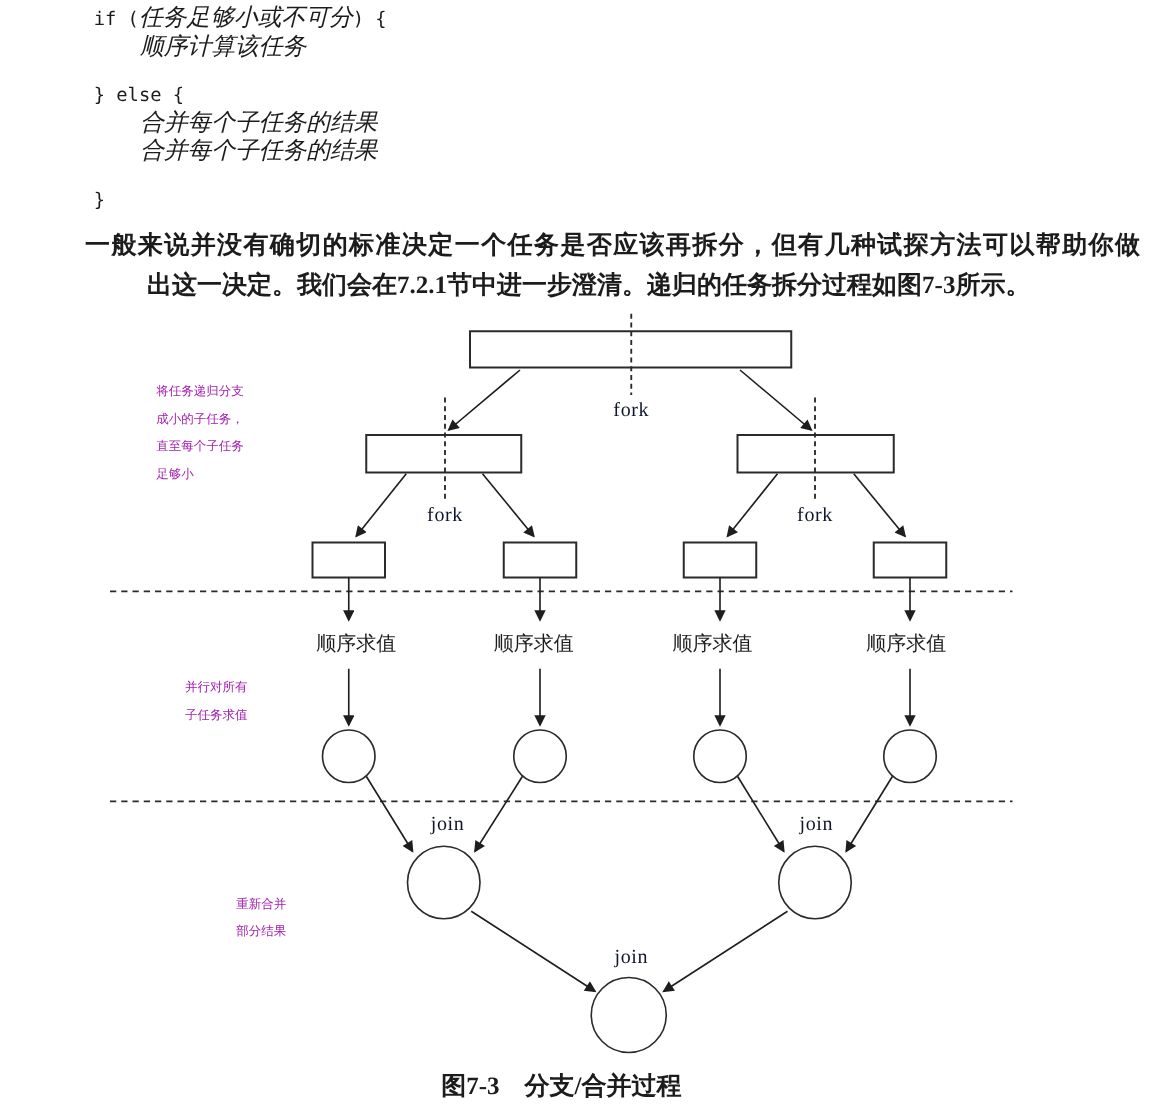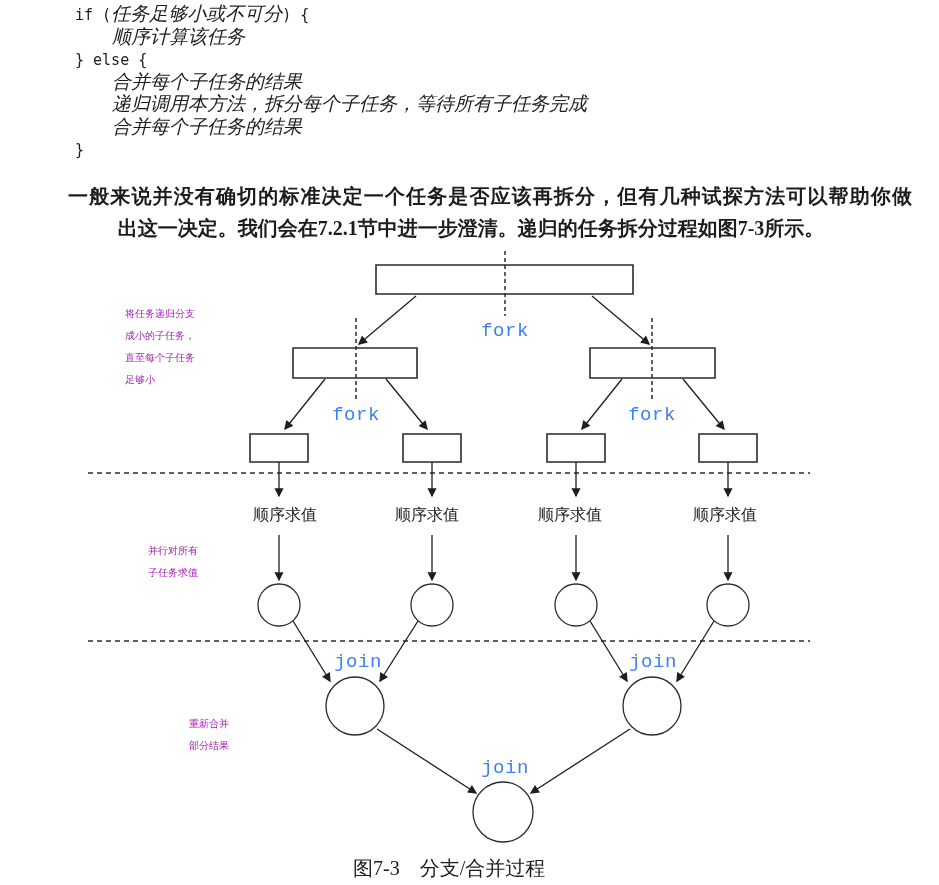--- a/index.html
+++ b/index.html
@@ -4,47 +4,46 @@
 <style>
   html,body{margin:0;padding:0;background:#fff;}
   .page{
     position:relative;width:939px;height:885px;background:#ffffff;
     font-family:"Liberation Serif","DejaVu Serif",serif;color:#1c1c1c;
     overflow:hidden;
   }
   
   .code{position:absolute;left:75px;top:4px;}
   .cl{height:22.5px;line-height:22.5px;white-space:pre;}
-  .cl .m, .cl.m{font-family:"DejaVu Sans Mono","Liberation Mono",monospace;font-size:15px;font-style:normal;}
+  .cl .m, .cl.m{font-family:"DejaVu Sans Mono","Liberation Mono",monospace;font-size:15px;font-style:normal;margin-top:16px;}
   .cl .c, .cl.c{font-family:Liberation Mono, monospace;font-style:italic;font-size:19px;}
   .cl.ind{padding-left:37px;}
   
   .para{position:absolute;left:30px;top:180px;width:882px;font-size:20px;font-weight:600;line-height:32px;}
   .para .p1{padding-left:38px;text-align:justify;text-align-last:justify;}
   .para .p2{text-align:center;}
   
   .lbl{position:absolute;white-space:pre-line;font-size:10px;line-height:22px;color:#a21caf;}
-  .mono-lbl{position:absolute;font-family:Liberation Mono, monospace;
-            font-size:19px;color:#3b82f6;letter-spacing:0.5px;transform:translateX(-50%);}
+  .mono-lbl{position:absolute;font-family:Liberation Serif, serif;
+            font-size:16px;color:#0f172a;letter-spacing:0.5px;transform:translateX(-50%);}
   .eval-lbl{position:absolute;font-size:16px;transform:translateX(-50%);white-space:nowrap;}
-  .caption{position:absolute;left:353px;top:855px;font-size:20px;font-weight:normal;white-space:pre;}
+  .caption{position:absolute;left:353px;top:855px;font-size:20px;font-weight:bold;white-space:pre;}
   svg{position:absolute;left:0;top:0;}
   svg *{vector-effect:non-scaling-stroke;}
 </style>
 </head>
 <body>
 
 <div class="page">
 
   <div class="code">
     <div class="cl"><span class="m">if (</span><span class="c">任务足够小或不可分</span><span class="m">) {</span></div>
     <div class="cl ind c">顺序计算该任务</div>
     <div class="cl m">} else {</div>
     <div class="cl ind c">合并每个子任务的结果</div>
-    <div class="cl ind c">递归调用本方法，拆分每个子任务，等待所有子任务完成</div>
     <div class="cl ind c">合并每个子任务的结果</div>
     <div class="cl m">}</div>
   </div>
 
   <div class="para">
     <div class="p1">一般来说并没有确切的标准决定一个任务是否应该再拆分，但有几种试探方法可以帮助你做</div>
     <div class="p2">出这一决定。我们会在7.2.1节中进一步澄清。递归的任务拆分过程如图7-3所示。</div>
   </div>
 
   <svg width="939" height="885" viewBox="0 0 939 885">

